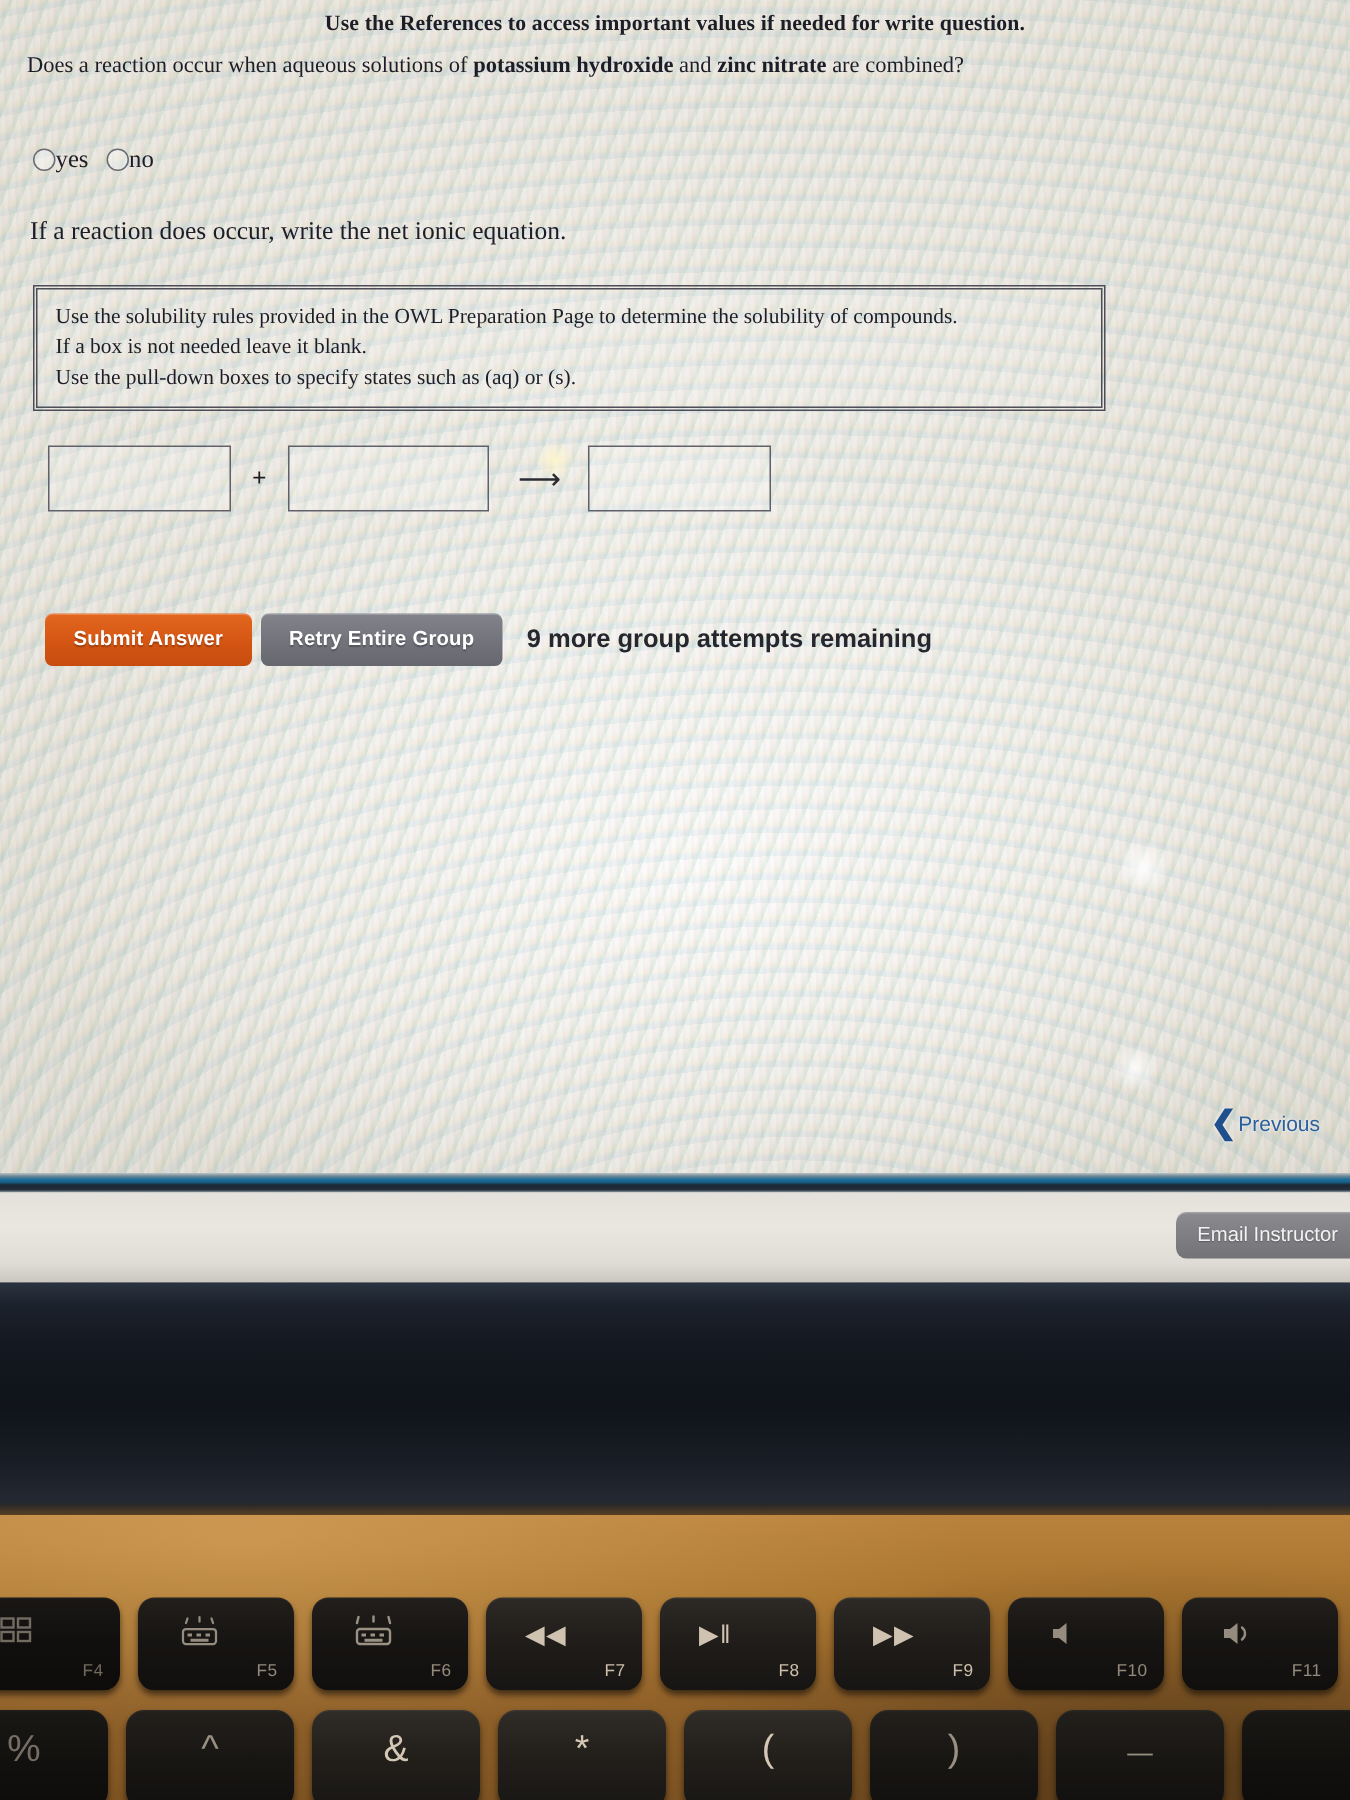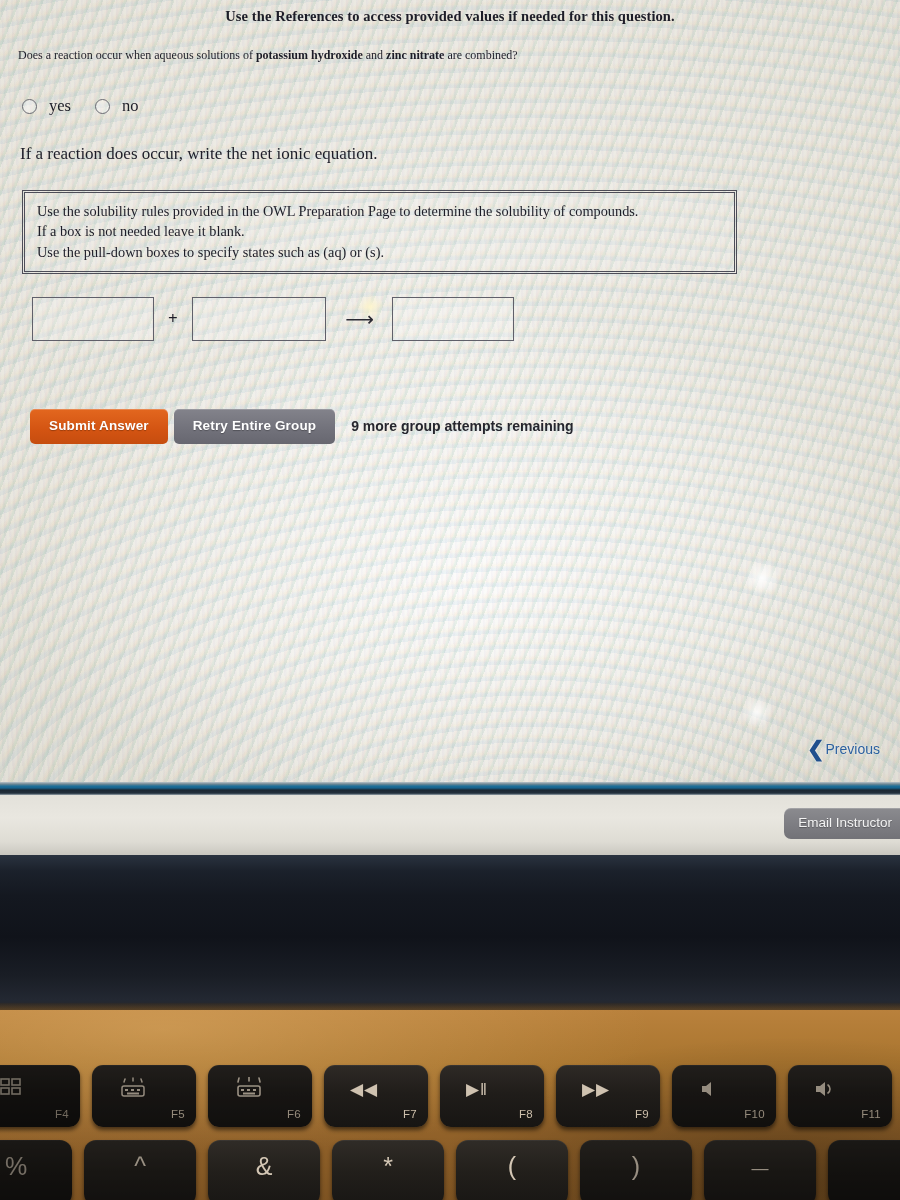--- a/index.html
+++ b/index.html
@@ -96,33 +96,33 @@
     left: 0; top: 8px;
     width: 900px;
     text-align: center;
     font-weight: bold;
     font-size: 14.5px;
     letter-spacing: .1px;
   }
 
   .qline {
     position: absolute;
-    left: 18px; top: 48px;
-    font-size: 12px;
+    left: 18px; top: 36px;
+    font-size: 15px;
     white-space: nowrap;
   }
   .qline b { font-weight: bold; }
 
   .radio-row {
     position: absolute;
     left: 22px; top: 96px;
     font-size: 16.5px;
     display: flex;
     align-items: center;
-    gap: 12px;
+    gap: 0;
   }
   .radio {
     display: inline-block;
     width: 13px; height: 13px;
     border: 1.4px solid #6a6a72;
     border-radius: 50%;
     background: rgba(255,255,255,.35);
     vertical-align: -1px;
   }
   .radio-row .lbl { margin-right: 12px; }
@@ -201,21 +201,21 @@
     background: linear-gradient(180deg, #e3671f 0%, #d35412 60%, #c64d0f 100%);
     box-shadow: inset 0 1px 0 rgba(255,255,255,.22);
   }
   .btn.retry {
     background: linear-gradient(180deg, #83838b 0%, #71717a 60%, #676770 100%);
     box-shadow: inset 0 1px 0 rgba(255,255,255,.18);
     margin-left: 6px;
   }
   .attempts {
     font-family: "Liberation Sans", sans-serif;
-    font-size: 14px;
+    font-size: 17px;
     font-weight: bold;
     color: #26262e;
     margin-left: 16px;
   }
 
   
   #prev {
     position: absolute;
     right: 20px; top: 738px;
     display: flex;
@@ -355,21 +355,21 @@
 </style>
 </head>
 <body>
 
 <div id="stage">
 
   <div id="screen">
 
     <div id="page">
 
-      <div class="hdr">Use the References to access provided values if needed for this question.</div>
+      <div class="hdr">Use the References to access important values if needed for write question.</div>
 
       <div class="qline">
         <span>Does a reaction occur when aqueous solutions of </span><b>potassium hydroxide</b><span> and </span><b>zinc nitrate</b><span> are combined?</span>
       </div>
 
       <div class="radio-row">
         <span class="radio"></span>
         <span class="lbl">yes</span>
         <span class="radio"></span>
         <span class="lbl">no</span>

